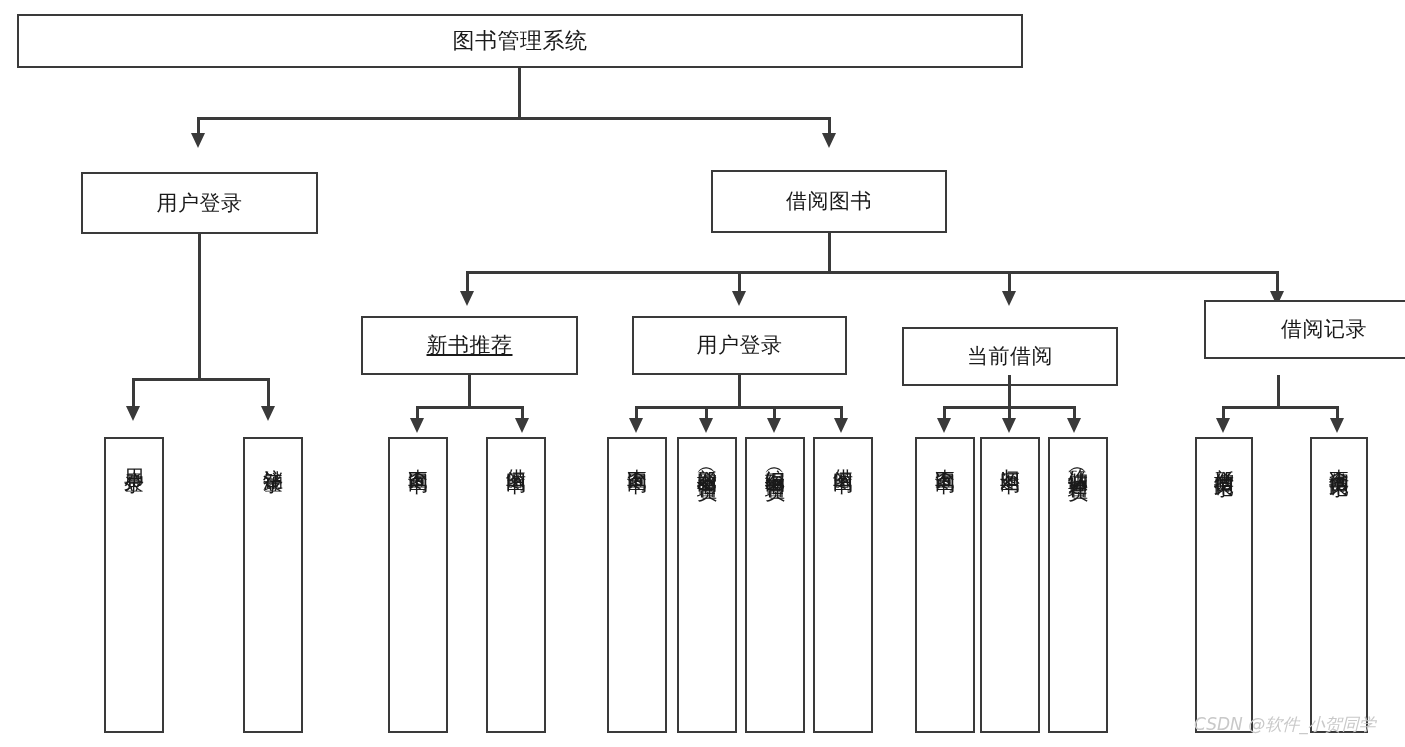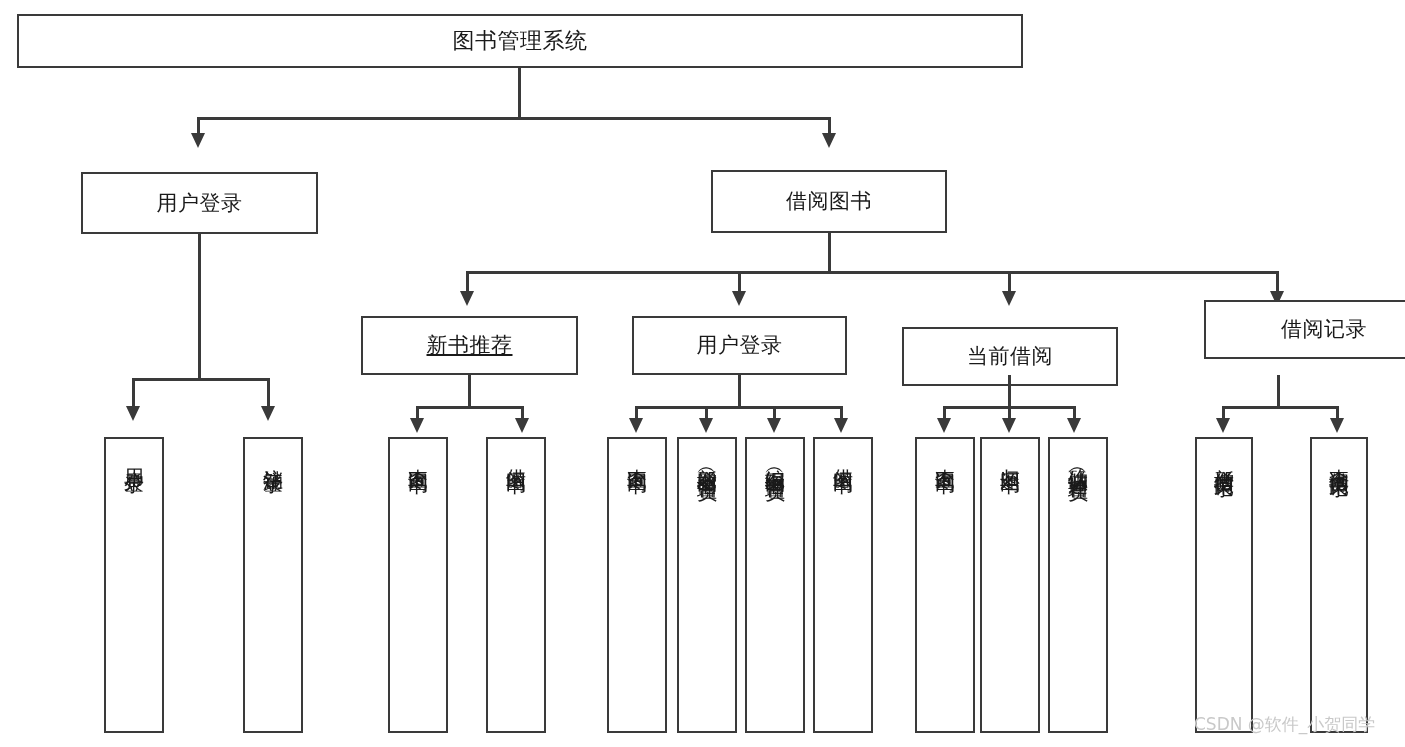--- a/index.html
+++ b/index.html
@@ -69,20 +69,21 @@
     border-left: 7px solid transparent;
     border-right: 7px solid transparent;
     border-top: 15px solid #3a3a3a;
   }
   .watermark {
     position: absolute;
     color: #c9c9c9;
     font-size: 17px;
     white-space: nowrap;
     user-select: none;
+    font-style: italic;
   }
 </style>
 </head>
 <body>
 
 <div id="canvas">
 
   <div class="node horiz root" style="left:17px; top:14px; width:1006px; height:54px;">
     <span class="label">图书管理系统</span>
   </div>

